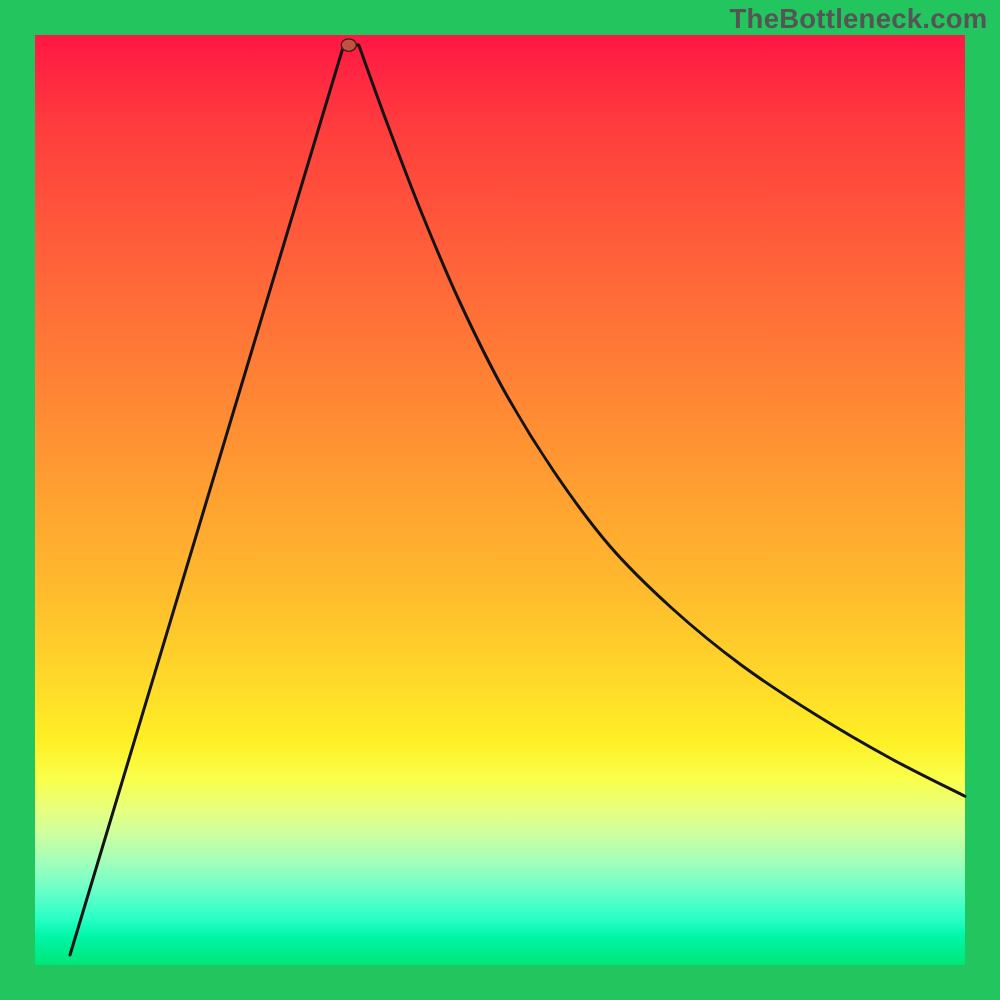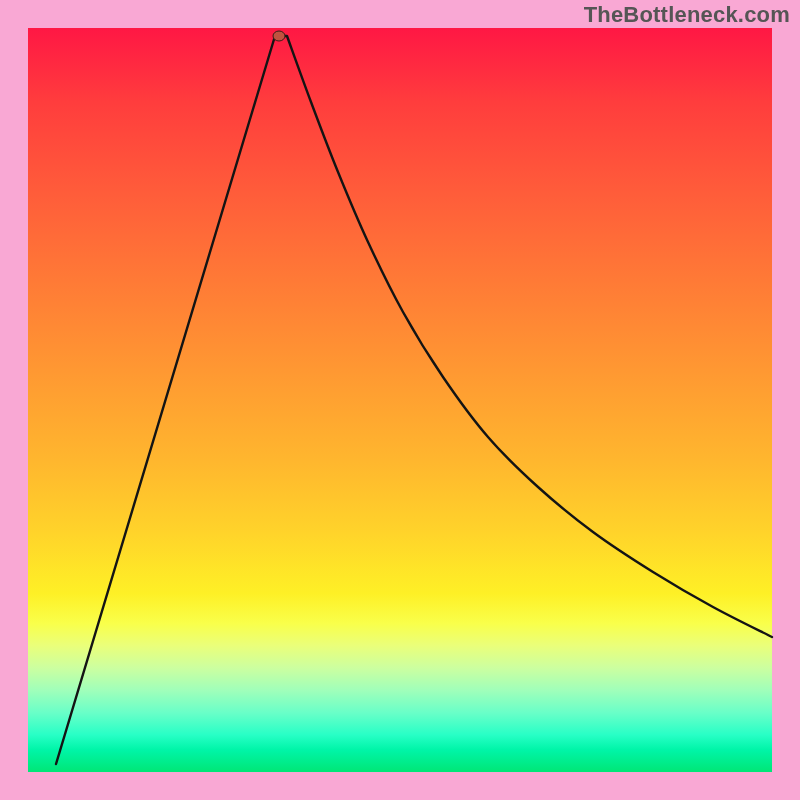--- a/index.html
+++ b/index.html
@@ -1,21 +1,21 @@
 <!DOCTYPE html>
 <html><head>
 <meta charset="utf-8">
 <style>
   * { margin: 0; padding: 0; box-sizing: border-box; }
   html, body { width: 800px; height: 800px; overflow: hidden; background: #000; }
   .frame {
     position: relative;
     width: 800px;
     height: 800px;
-    background: #f9a8d4;
+    background: #22c55e;
   }
   .watermark {
     position: absolute;
     top: 2px;
     right: 10px;
     font-family: Arial, Helvetica, sans-serif;
     font-size: 22px;
     font-weight: 600;
     color: #555;
     letter-spacing: 0.2px;

